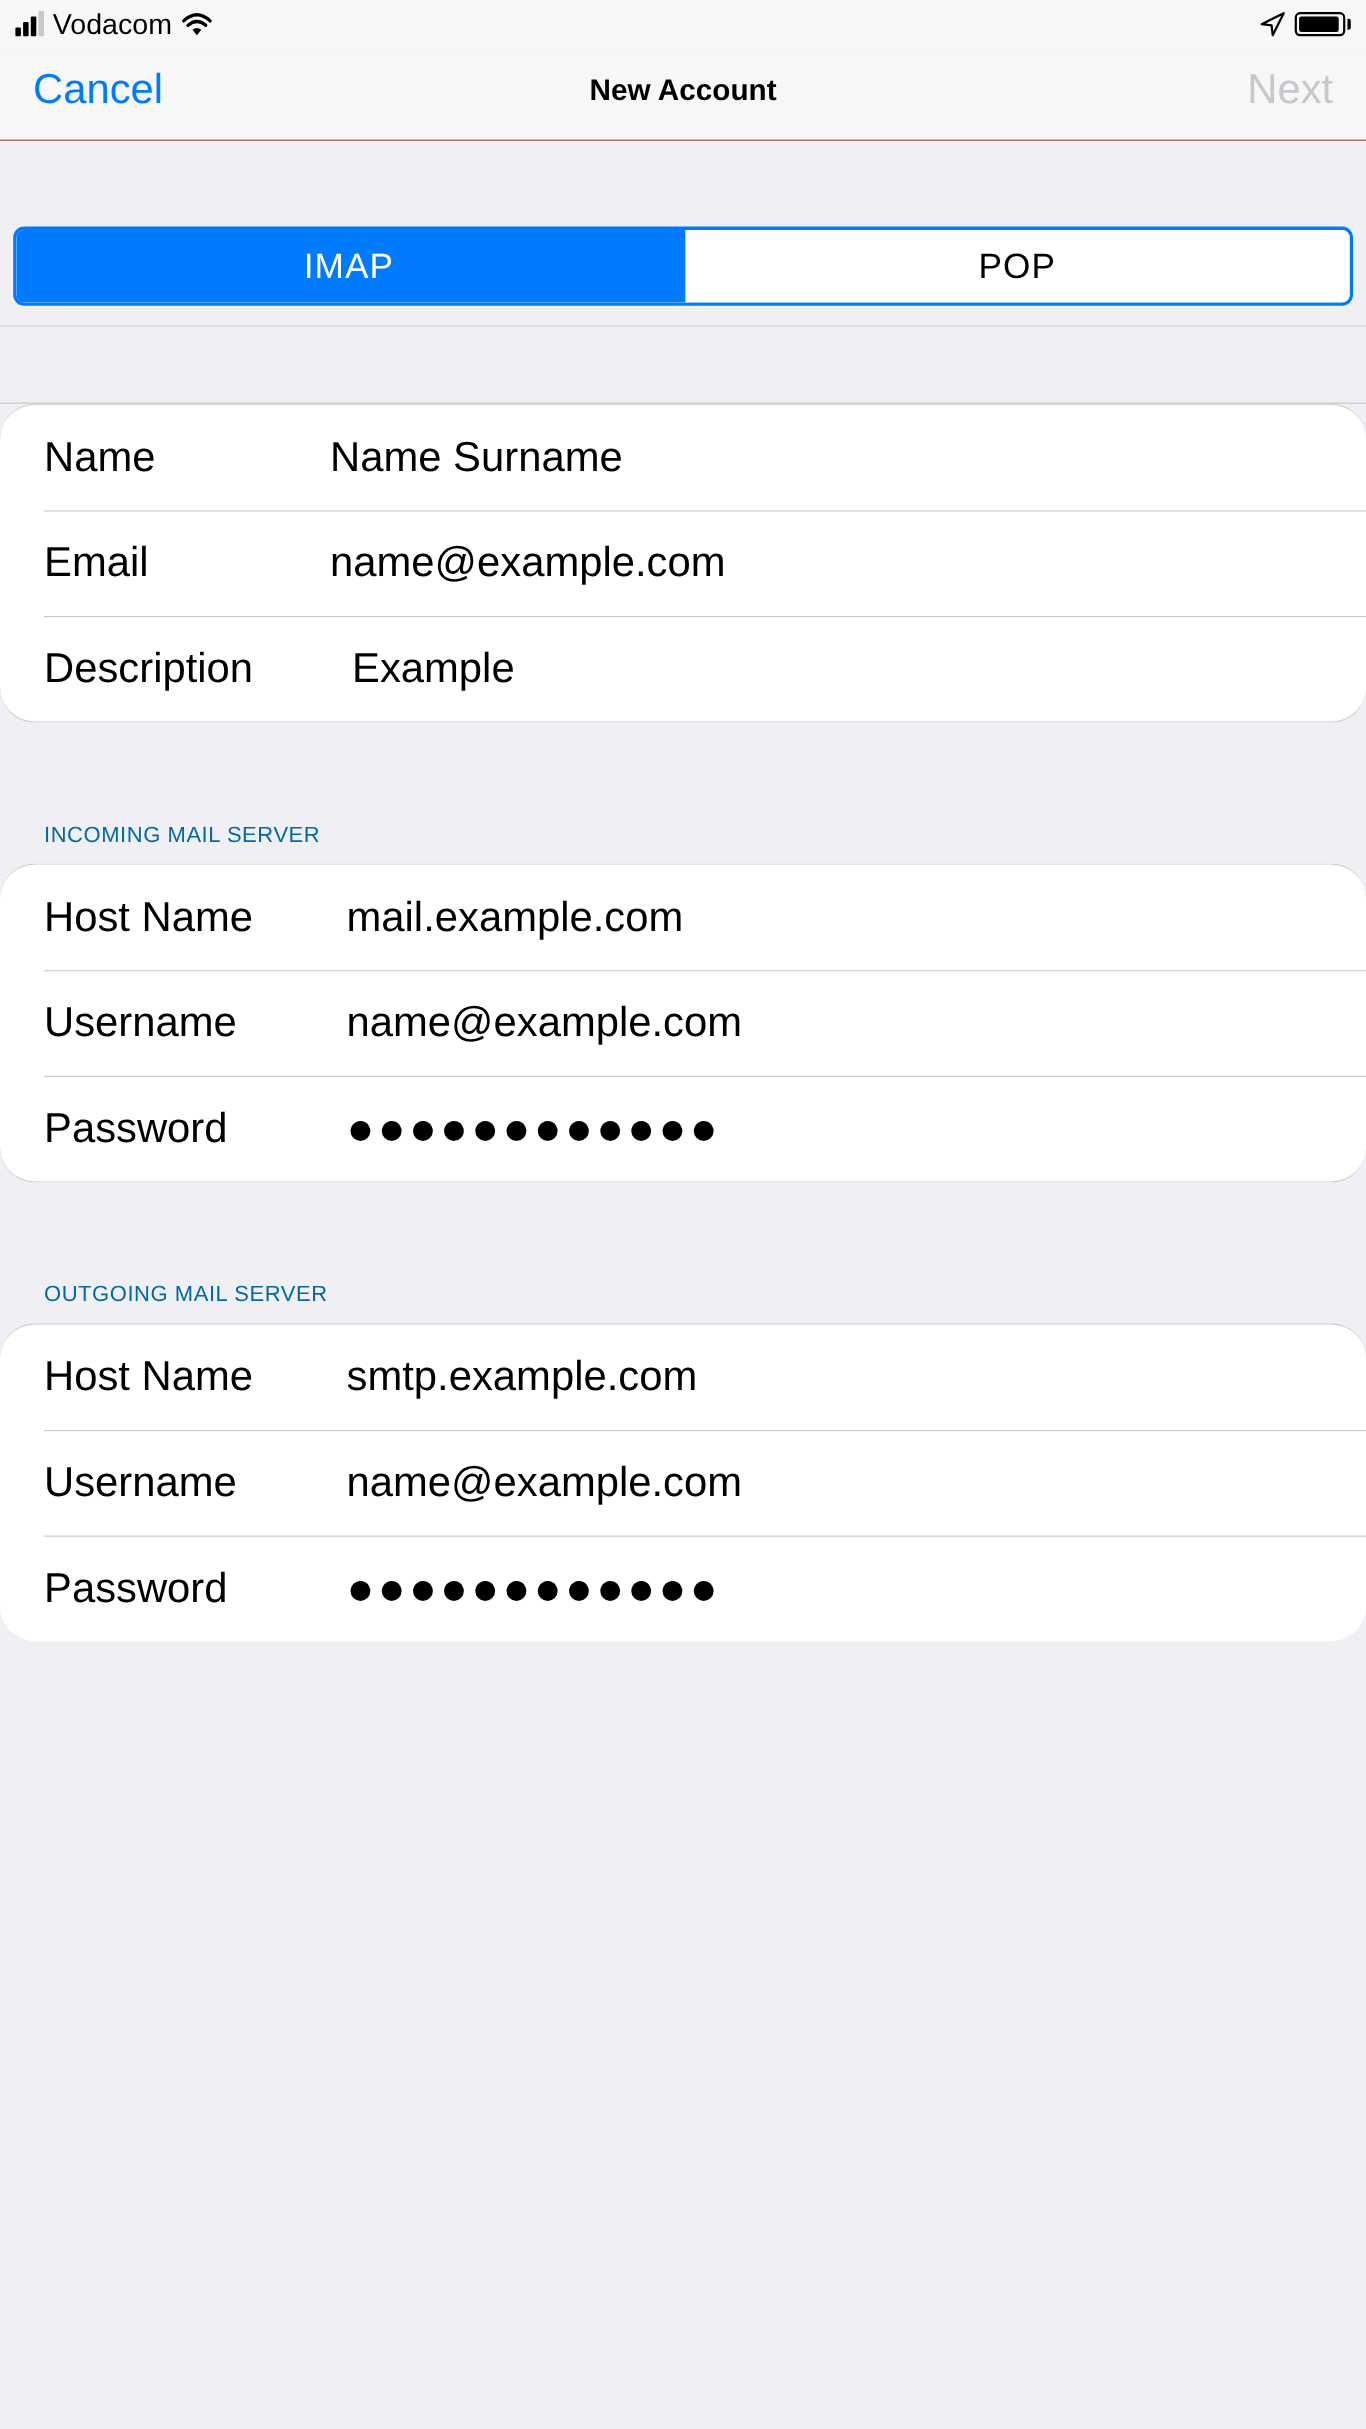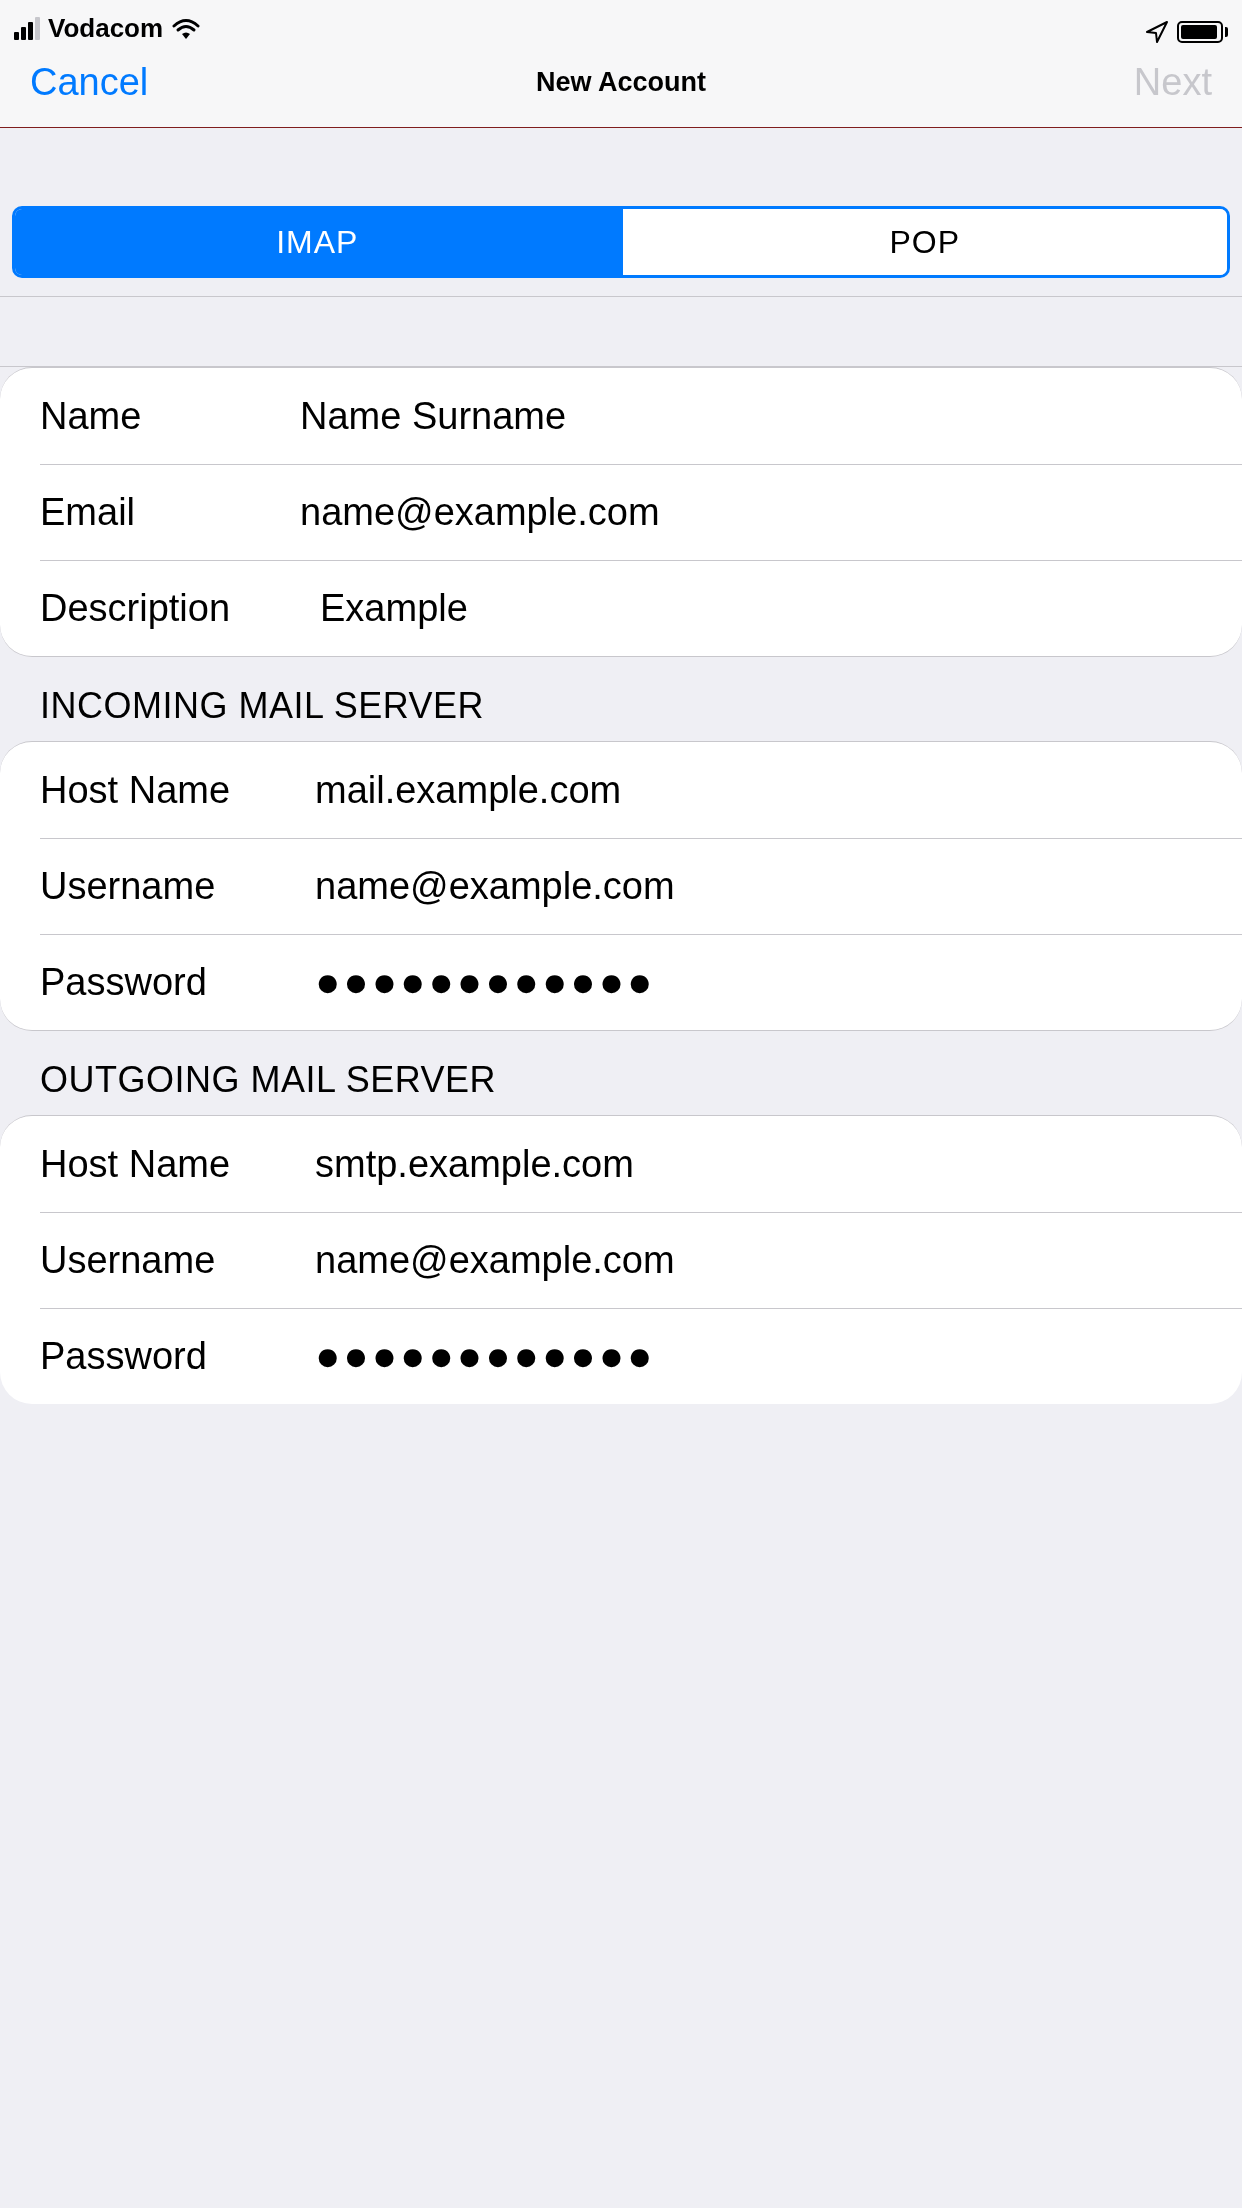--- a/index.html
+++ b/index.html
@@ -13,25 +13,25 @@
       width: 1242px;
       height: 2208px;
       background: #efeff4;
       color: #000;
       overflow: hidden;
     }
     
     .status-bar {
       height: 44px;
       display: flex;
-      align-items: flex-end;
+      align-items: center;
       justify-content: space-between;
       padding: 0 14px;
       font-size: 26px;
-      font-weight: 700;
+      font-weight: 400;
       background: #f7f7f8;
     }
     .status-left, .status-right {
       display: flex;
       align-items: center;
       gap: 8px;
     }
     .signal-bars {
       display: flex;
       align-items: flex-end;
@@ -136,24 +136,24 @@
     }
 
     .spacer-top {
       height: 70px;
       background: #efeff4;
       border-bottom: 1px solid #c8c7cc;
     }
 
     
     .group-header {
-      font-size: 36px;
-      color: #000000;
+      font-size: 20px;
+      color: #0369a1;
       letter-spacing: 0.5px;
-      padding: 28px 40px 14px 40px;
+      padding: 91px 40px 14px 40px;
       text-transform: uppercase;
       background: #efeff4;
     }
     .group {
       background: #fff;
       border-top: 1px solid #c8c7cc;
       border-bottom: 1px solid #c8c7cc;
       border-radius: 32px;
     }
     .row {

